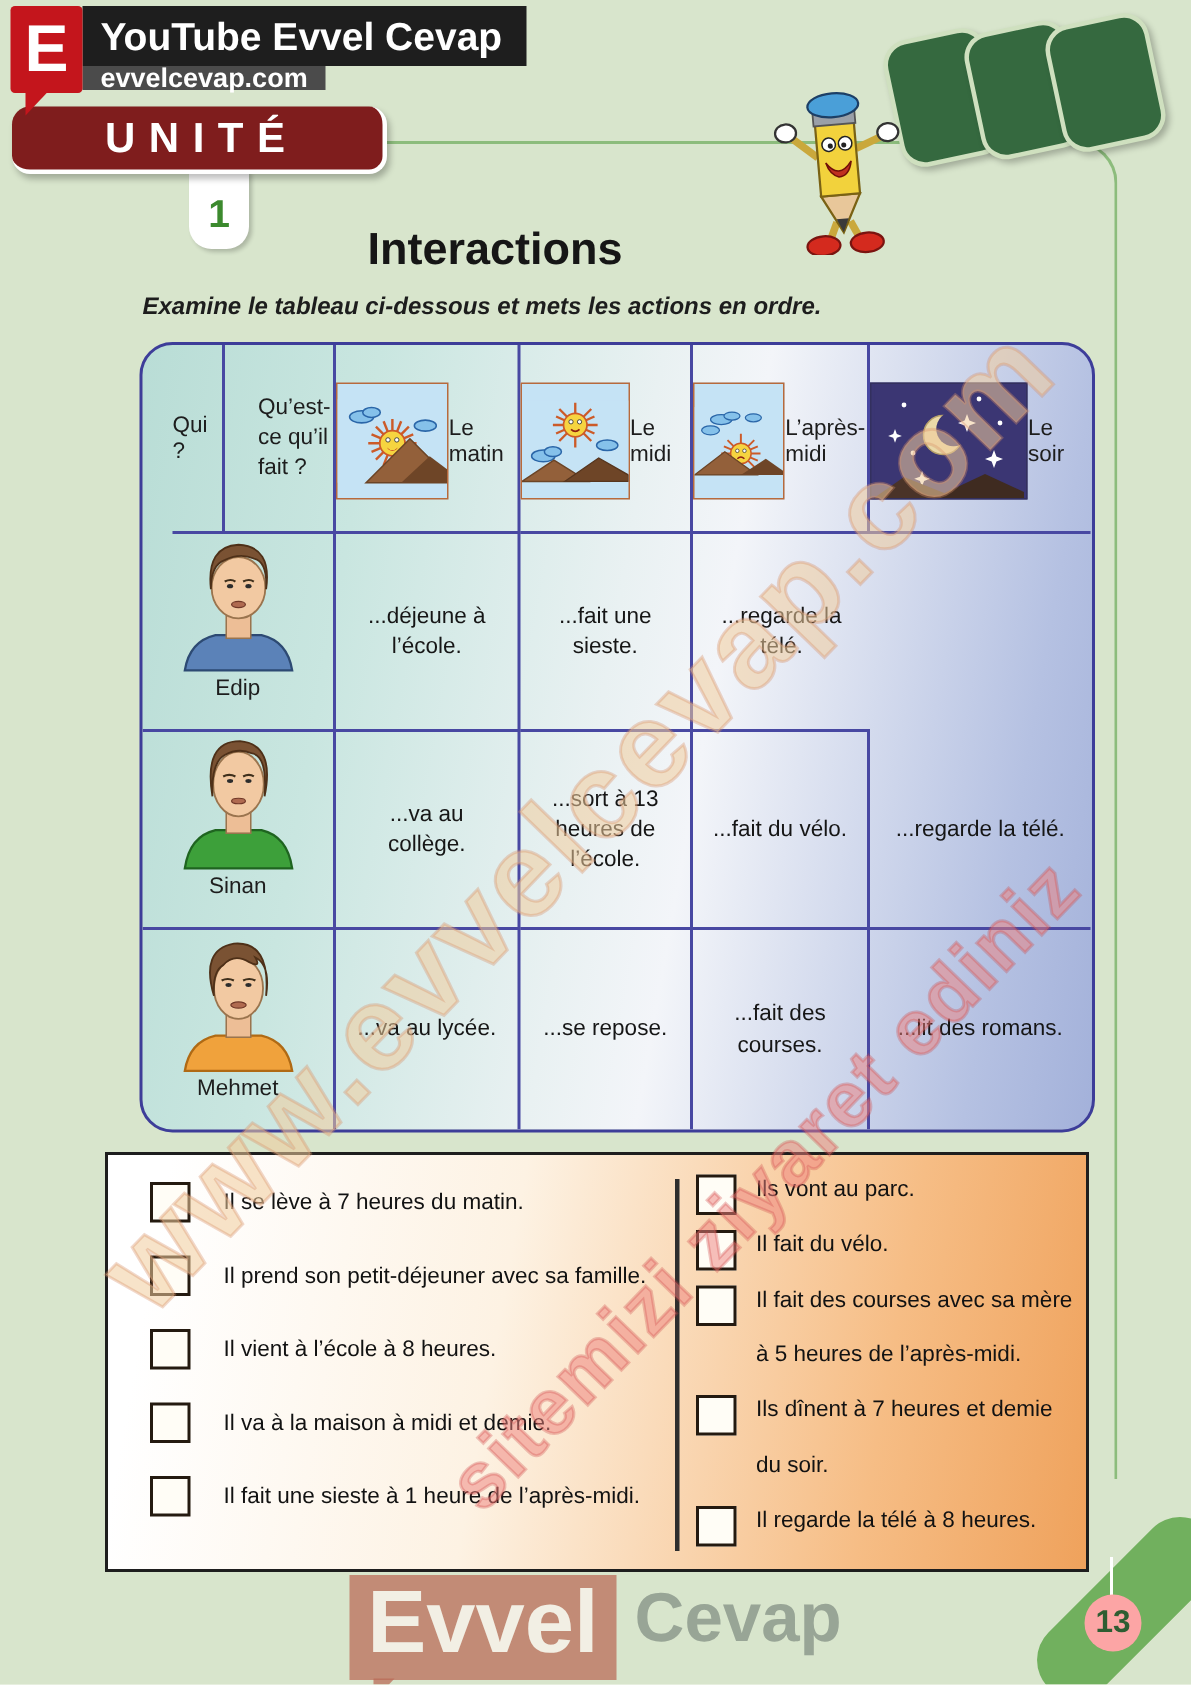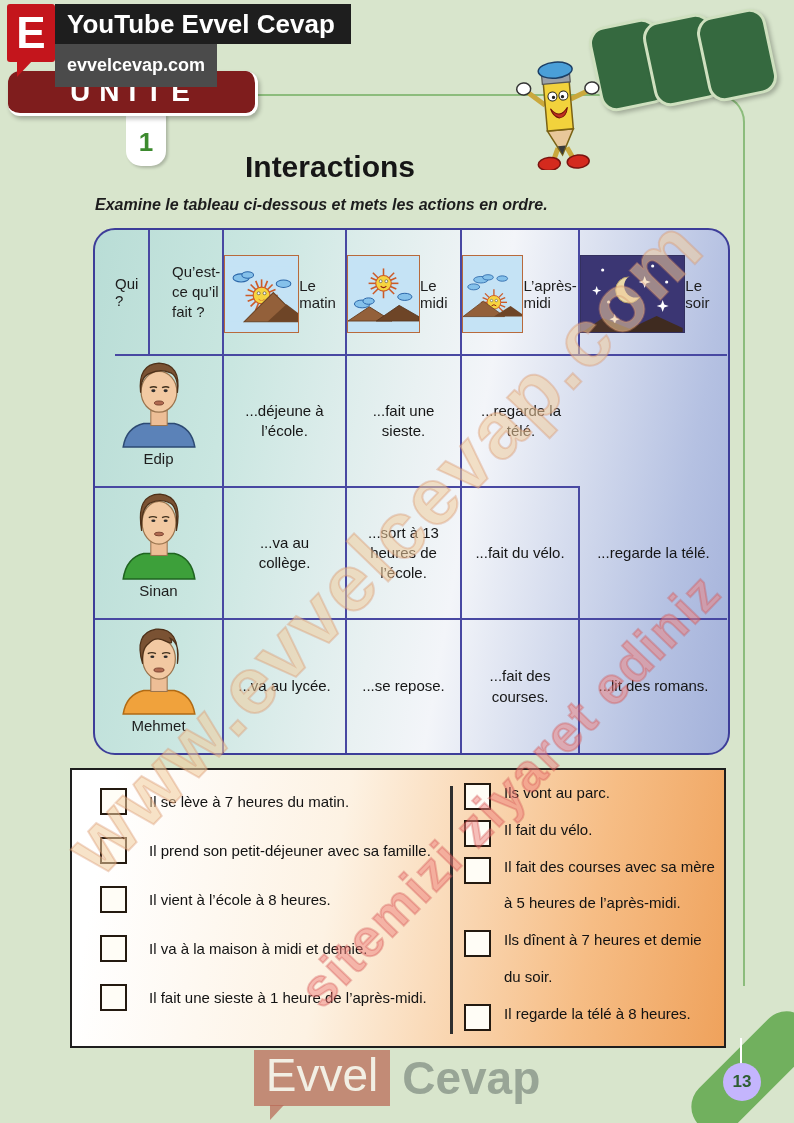--- a/index.html
+++ b/index.html
@@ -12,21 +12,21 @@
     border-top:2px solid #8cbc7c; border-right:2px solid #8cbc7c; border-top-right-radius:28px; z-index:0;}
   
   .e-badge{position:absolute; left:7px; top:4px; width:48px; height:58px; background:#c4151c;
     color:#fff; font-size:44px; font-weight:bold; display:flex; align-items:center; justify-content:center;
     z-index:5; border-radius:3px;}
   .e-badge::after{content:""; position:absolute; left:10px; bottom:-15px; width:0; height:0;
     border-top:17px solid #c4151c; border-right:16px solid transparent;}
   .channel-bar{position:absolute; left:55px; top:4px; height:40px; background:#1e1e1e; color:#fff;
     font-size:26px; font-weight:bold; display:flex; align-items:center; padding:0 16px 0 12px;
     white-space:nowrap; z-index:4;}
-  .site-bar{position:absolute; left:55px; top:44px; height:43px; background:#4b4b4b; color:#fff;
+  .site-bar{position:absolute; left:55px; top:44px; height:16px; background:#4b4b4b; color:#fff;
     font-size:18px; font-weight:bold; display:flex; align-items:center; padding:0 12px;
     white-space:nowrap; z-index:4;}
   .unite-banner{position:absolute; left:8px; top:71px; width:250px; height:45px; background:#7f1d1d;
     border-right:3px solid #fff; border-bottom:3px solid #fff; border-radius:12px;
     box-shadow:2px 3px 4px rgba(0,0,0,0.25); color:#fff; font-size:28px; font-weight:bold;
     letter-spacing:9px; display:flex; align-items:center; justify-content:center; z-index:3; padding-left:6px; box-sizing:border-box;}
   .unit-tab{position:absolute; left:126px; top:112px; width:40px; height:54px; background:#fff;
     border-radius:4px 4px 15px 15px; box-shadow:2px 2px 3px rgba(0,0,0,0.2); color:#3c8a2e;
     font-size:26px; font-weight:bold; display:flex; align-items:center; justify-content:center;
     padding-top:6px; box-sizing:border-box; z-index:2;}
@@ -71,31 +71,31 @@
   .col-right{position:absolute; left:392px; top:5px; width:252px; display:flex; flex-direction:column;}
   .check-item{display:flex; align-items:center; gap:22px;}
   .check-item-r{display:flex; align-items:flex-start; gap:13px;}
   .checkbox{width:23px; height:23px; background:#fffdf6; border:2.5px solid #241a10; flex:0 0 auto; cursor:pointer;}
   .check-item-r .checkbox{margin-top:8px;}
   .check-label{font-size:15px; color:#121212;}
   .check-label-r{font-size:15px; color:#121212; line-height:2.45;}
   
   .footer-logo{position:absolute; left:0; right:0; top:1050px; display:flex; justify-content:center;
     align-items:flex-start; gap:12px; z-index:2;}
-  .evvel-box{position:relative; background:rgba(186,104,84,0.72); color:#f2efe4; font-size:46px;
-    font-weight:normal; padding:1px 12px 7px; line-height:1.05;}
+  .evvel-box{position:relative; background:rgba(186,104,84,0.72); color:#f2efe4; font-size:59px;
+    font-weight:bold; padding:1px 12px 7px; line-height:1.05;}
   .evvel-box::after{content:""; position:absolute; left:16px; bottom:-14px; width:0; height:0;
     border-top:15px solid rgba(186,104,84,0.72); border-right:14px solid transparent;}
   .cevap-word{color:#98a596; font-size:46px; font-weight:bold; padding-top:1px;}
   
   .ribbon{position:absolute; left:677px; top:1046px; width:150px; height:52px; background:#71b05e;
     border-radius:26px; transform:rotate(-45deg); z-index:1;}
   .tag-line{position:absolute; left:740px; top:1038px; width:2px; height:28px; background:#fff; z-index:2;}
-  .tag-circle{position:absolute; left:723px; top:1063px; width:38px; height:38px; background:#c4b5fd;
-    border-radius:50%; display:flex; align-items:center; justify-content:center; font-size:17px;
+  .tag-circle{position:absolute; left:723px; top:1063px; width:38px; height:38px; background:#fca5a5;
+    border-radius:50%; display:flex; align-items:center; justify-content:center; font-size:21px;
     font-weight:bold; color:#2e5d32; z-index:3;}
   
   .wm{position:absolute; pointer-events:none; z-index:40; font-weight:bold; white-space:nowrap;}
   .wm1{left:-165px; top:500px; width:1100px; text-align:center; font-size:80px; letter-spacing:3px;
     color:rgba(240,204,156,0.55); -webkit-text-stroke:2px rgba(214,142,104,0.35);
     transform:rotate(-46deg);}
   .wm2{left:105px; top:760px; width:810px; text-align:center; font-size:52px; letter-spacing:2px;
     color:rgba(238,128,124,0.5); -webkit-text-stroke:2px rgba(205,70,70,0.3);
     transform:rotate(-46deg);}
 </style>

